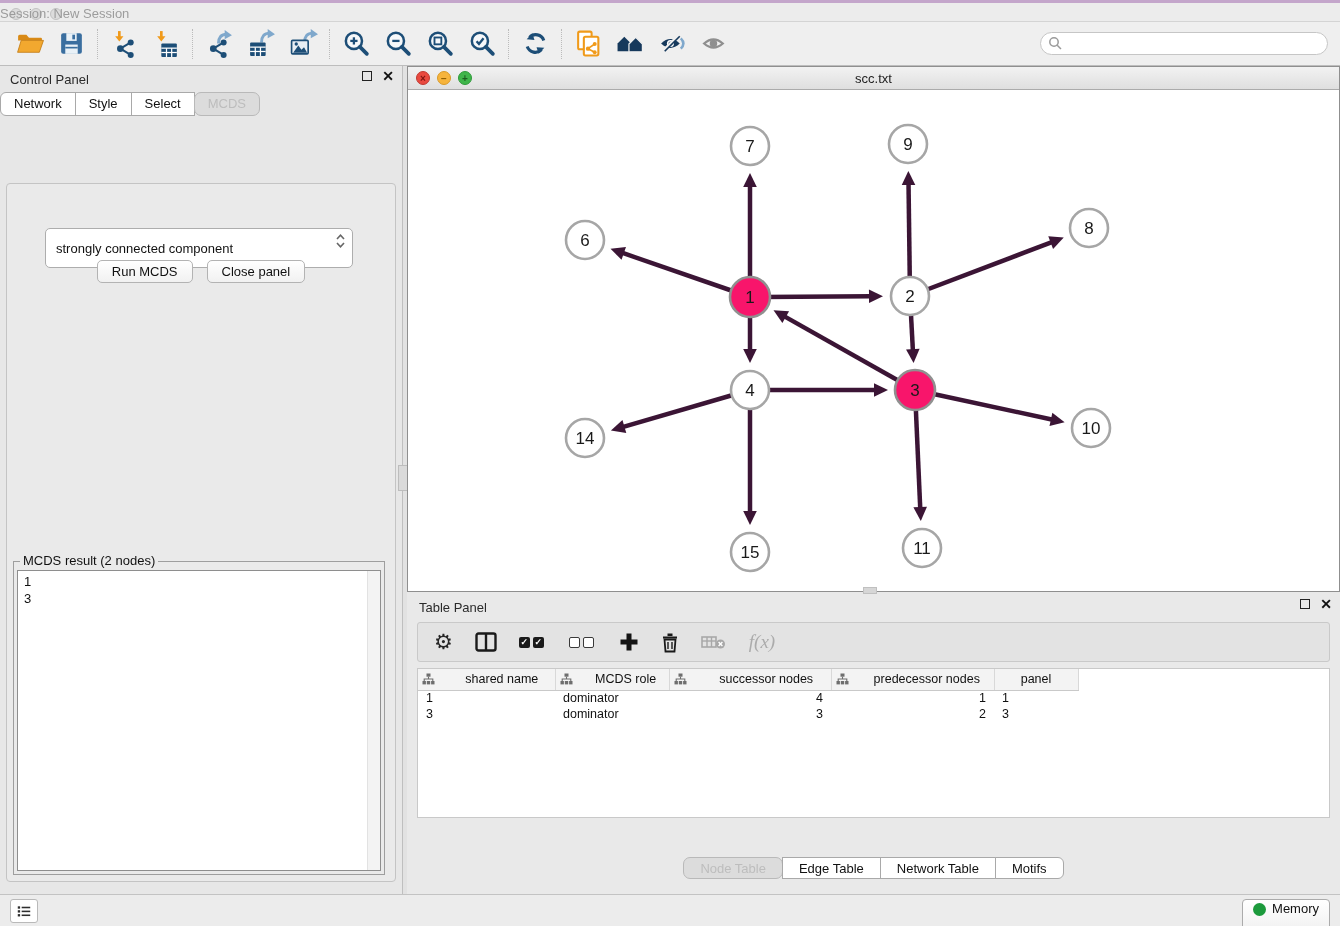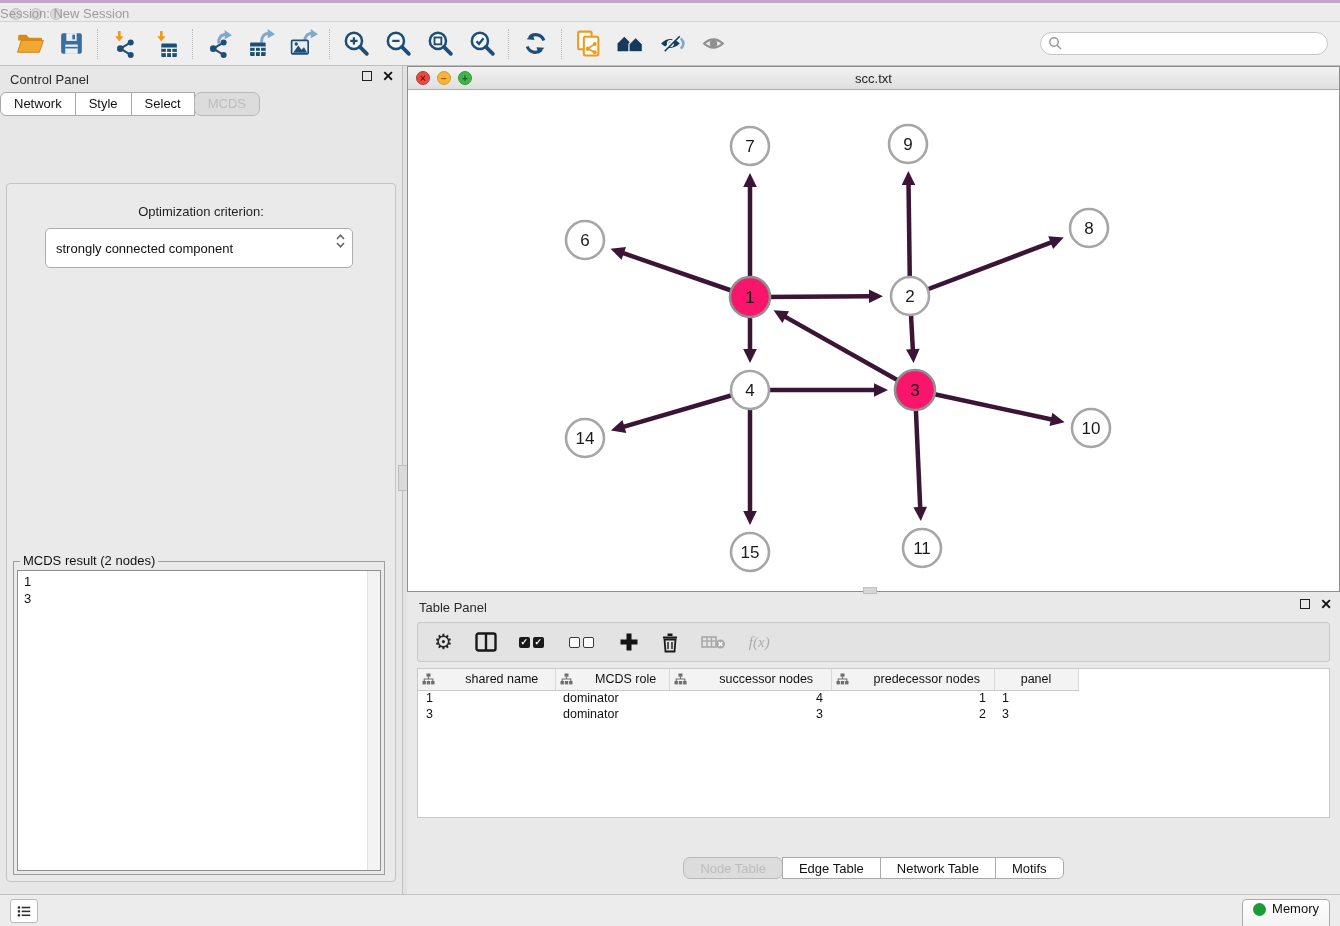--- a/index.html
+++ b/index.html
@@ -60,21 +60,21 @@
   #graph-svg{position:absolute;left:0;top:23px;width:931px;height:501px;background:#FFF;}
 
   
   .table-panel{position:absolute;left:407px;top:594px;width:933px;height:300px;background:#E9E9E9;}
   .tp-toolbar{position:absolute;left:10px;right:10px;top:28px;height:40px;background:#E3E3E3;border:1px solid #C9C9C9;border-radius:3px;display:flex;align-items:center;gap:22px;padding-left:16px;}
   .tpi{display:flex;align-items:center;justify-content:center;background:none;border:none;padding:0;cursor:pointer;}
   .gear-glyph{font-size:21px;color:#262626;line-height:20px;}
   .chk{width:11px;height:11px;display:inline-block;margin-right:3px;}
   .chk.on{background:#1A1A1A;border-radius:2px;color:#FFF;font-size:9px;font-weight:bold;text-align:center;line-height:11px;}
   .chk.off{border:1.6px solid #3A3A3A;border-radius:2px;background:#FFF;}
-  .fx{font-family:"Liberation Serif",serif;font-style:italic;font-size:15px;color:#ABABAB;}
+  .fx{font-family:"Liberation Serif",serif;font-style:italic;font-size:19px;color:#ABABAB;}
   .tp-table-wrap{position:absolute;left:10px;right:10px;top:74px;height:150px;background:#FFF;border:1px solid #C9C9C9;overflow:hidden;}
   table.node-table{border-collapse:collapse;width:100%;font-size:12.5px;color:#111;}
   table.node-table th{background:#F3F3F3;border-right:1px solid #D8D8D8;border-bottom:1px solid #C9C9C9;font-weight:normal;height:21px;padding:0 4px;}
   table.node-table th .th-inner{display:flex;align-items:center;justify-content:center;gap:6px;}
   table.node-table th .th-inner .hier{margin-right:auto;}
   table.node-table td{height:16px;padding:0 8px;white-space:nowrap;}
   .tp-tabs{position:absolute;left:0;right:0;top:263px;display:flex;justify-content:center;}
   .tp-tabs .tab{padding:3px 16px 2px;text-align:right;}
 
   
@@ -274,29 +274,32 @@
         <span class="close-x">✕</span>
       </span>
     </div>
     <div class="tabs" id="cp-tabs">
         <span class="tab">Network</span>
         <span class="tab">Style</span>
         <span class="tab">Select</span>
         <span class="tab active">MCDS</span>
       </div>
     <div class="cp-content">
-      <div class="opt-label">Optimization criterion:</div>
       <div class="cp-select">
         <span>strongly connected component</span>
         <span class="stepper">
           <svg width="9" height="16" viewBox="0 0 9 16">
               <path d="M1 6 L4.5 2.2 L8 6" fill="none" stroke="#666" stroke-width="1.6"></path>
               <path d="M1 10 L4.5 13.8 L8 10" fill="none" stroke="#666" stroke-width="1.6"></path>
             </svg>
         </span>
+      </div>
+      <div class="btn-row">
+        <button class="std-btn">Run MCDS</button>
+        <button class="std-btn">Close panel</button>
       </div>
       <div class="groupbox">
         <span class="legend">MCDS result (2 nodes)</span>
         <div class="listbox" id="result-list">
             <span class="sb"></span>
             <div class="list-item">1</div>
             <div class="list-item">3</div>
           </div>
       </div>
     </div>

